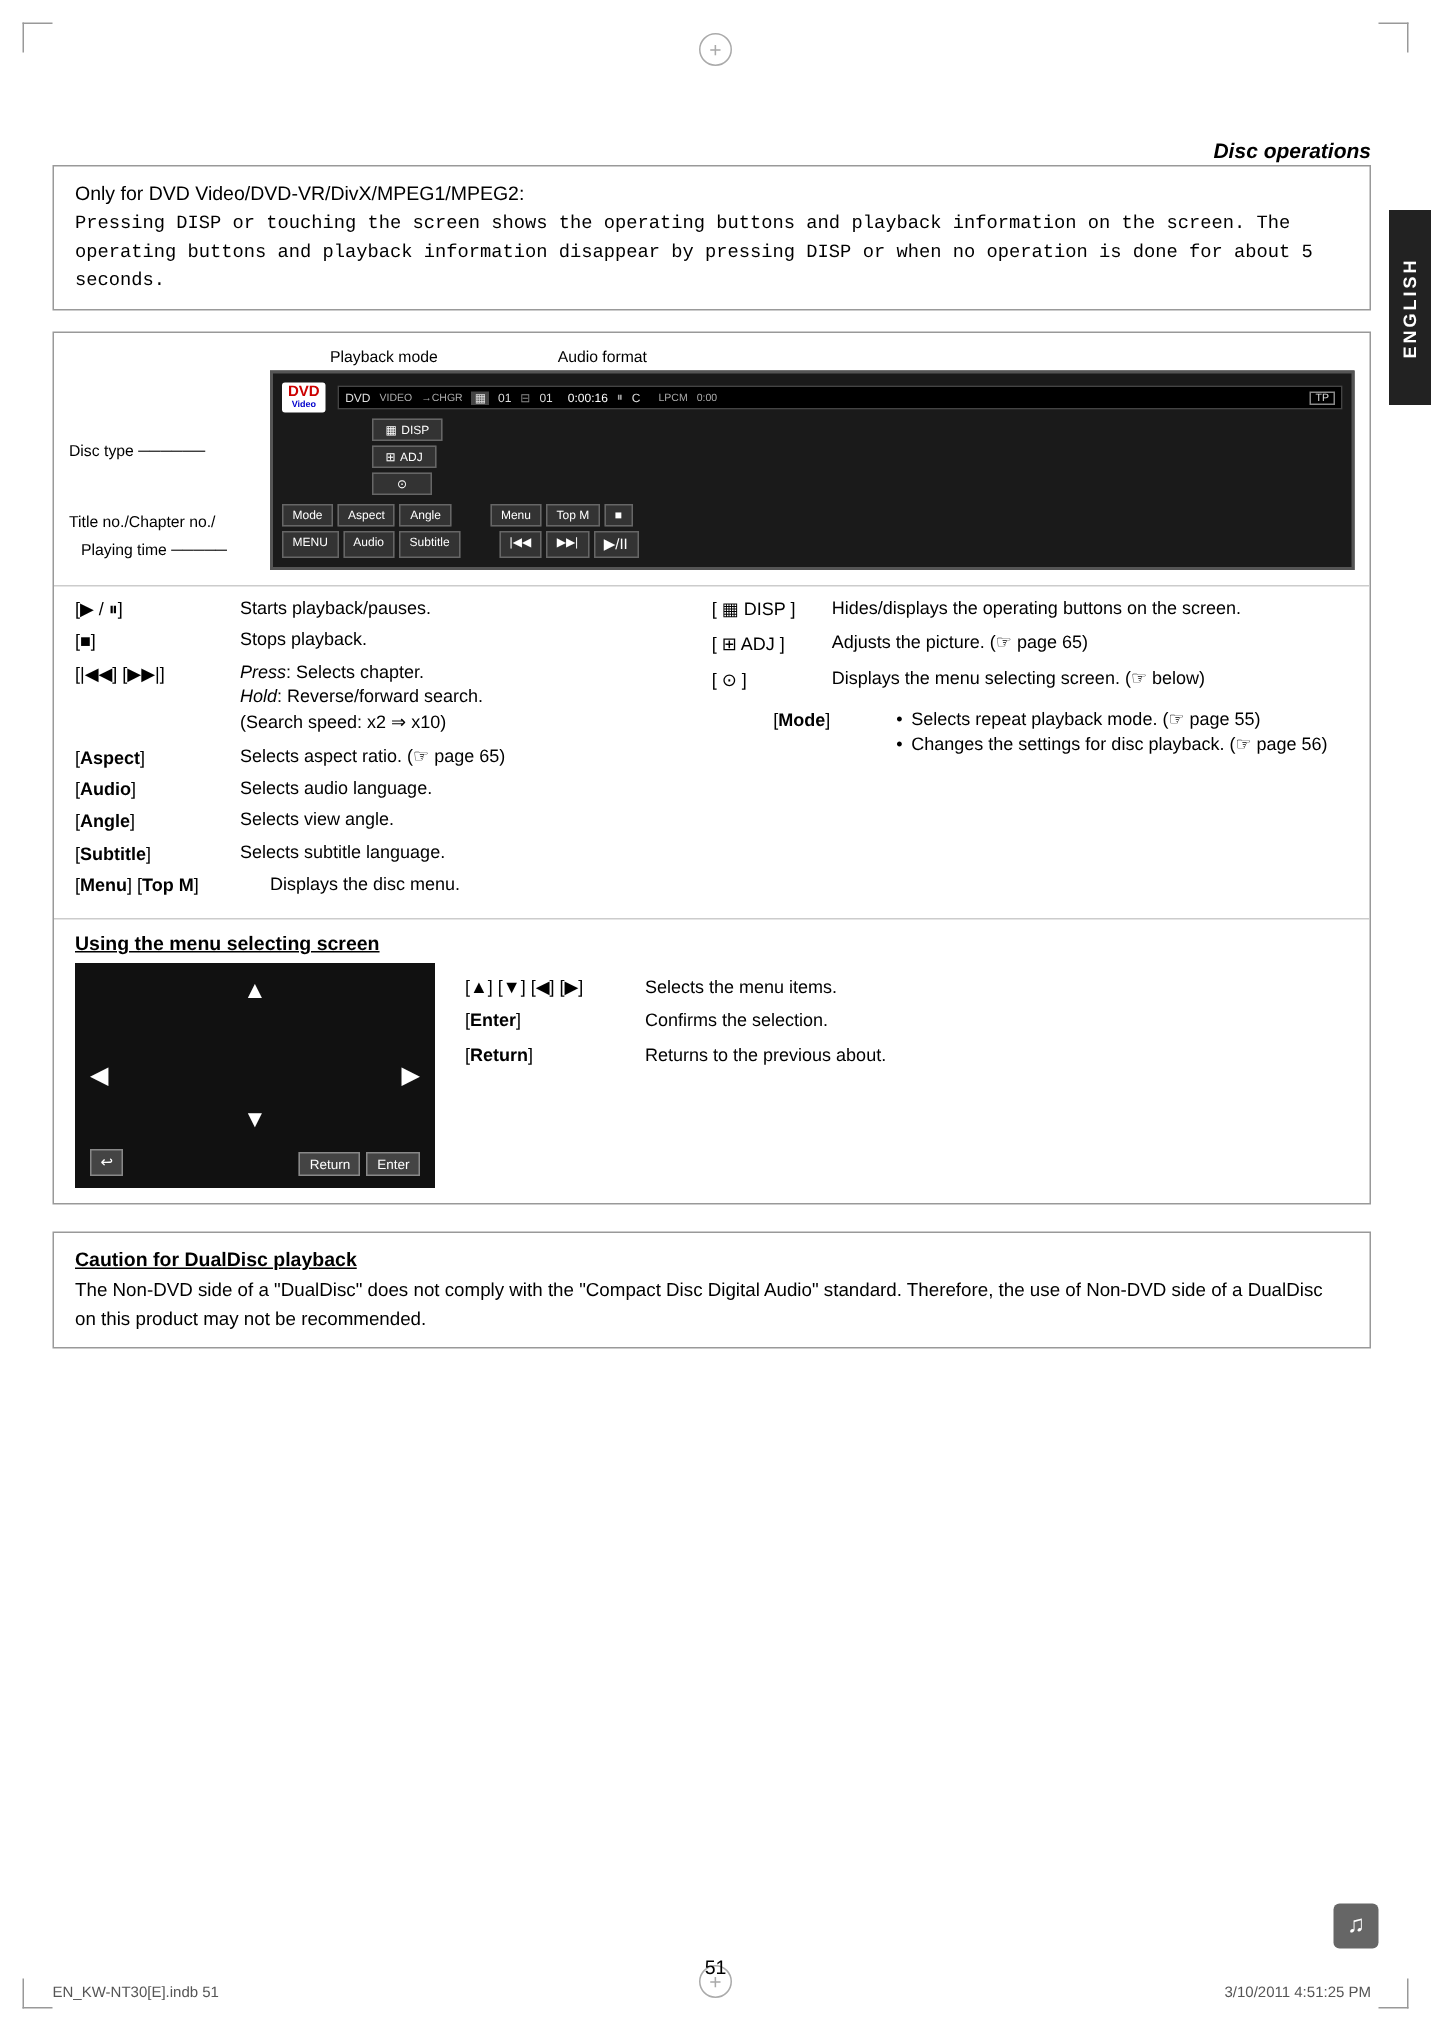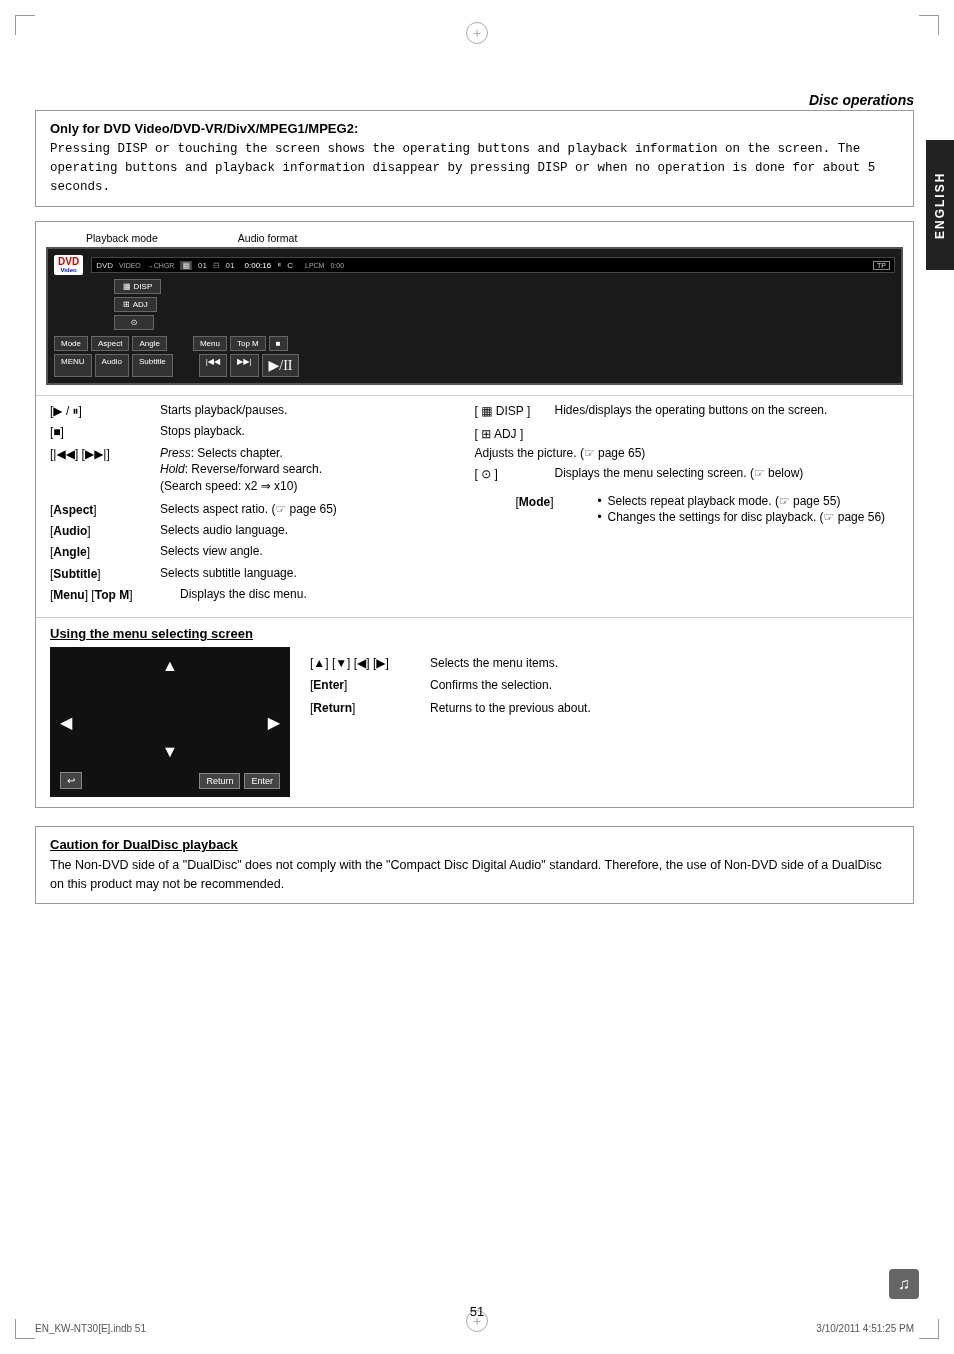--- a/index.html
+++ b/index.html
@@ -85,21 +85,21 @@
       bottom: 60px;
     }
 
     
     .info-box {
       border: 1px solid #999;
       padding: 10px 14px;
       margin-bottom: 14px;
     }
     .info-box-title {
-      font-weight: bold;
+      font-weight: normal;
       font-size: 13px;
       margin-bottom: 4px;
     }
     .info-box-text {
       font-size: 12.5px;
       line-height: 1.5;
       font-family: Liberation Mono, monospace;
     }
 
     
@@ -265,20 +265,29 @@
 
   <div class="info-box">
     <div class="info-box-title">Only for DVD Video/DVD-VR/DivX/MPEG1/MPEG2:</div>
     <div class="info-box-text">Pressing DISP or touching the screen shows the operating buttons and playback information on the screen. The operating buttons and playback information disappear by pressing DISP or when no operation is done for about 5 seconds.</div>
   </div>
 
   <div class="disc-section-outer">
 
     <div style="display:flex; padding: 10px 10px 0 10px; gap:14px;">
 
+      <div style="width:120px; font-size:10.5px; line-height:1.8; padding-top:60px;">
+        <div>
+          <span style="display:block; white-space:nowrap;">Disc type ──────</span>
+        </div>
+        <div style="margin-top:28px;">
+          <span style="display:block;">Title no./Chapter no./</span>
+          <span style="display:block; padding-left:8px;">Playing time ─────</span>
+        </div>
+      </div>
 
       <div style="position:relative; flex:1;">
 
         <div style="display:flex; gap:80px; font-size:10.5px; margin-bottom:3px; padding-left:40px;">
           <span>Playback mode</span>
           <span>Audio format</span>
         </div>
 
         <div style="background:#1a1a1a; border: 2px solid #555; padding:6px; font-size:9px; color:#fff;">
 
@@ -336,21 +345,21 @@
             <div style="background:#333; border:1px solid #666; padding:2px 6px; font-size:8px; cursor:pointer;">■</div>
           </div>
 
           <div style="display:flex; gap:3px;">
             <div style="background:#333; border:1px solid #666; padding:2px 6px; font-size:8px; cursor:pointer;">MENU</div>
             <div style="background:#333; border:1px solid #666; padding:2px 6px; font-size:8px; cursor:pointer;">Audio</div>
             <div style="background:#333; border:1px solid #666; padding:2px 6px; font-size:8px; cursor:pointer;">Subtitle</div>
             <div style="width:20px;"></div>
             <div style="background:#333; border:1px solid #666; padding:2px 6px; font-size:8px; cursor:pointer;">|◀◀</div>
             <div style="background:#333; border:1px solid #666; padding:2px 6px; font-size:8px; cursor:pointer;">▶▶|</div>
-            <div style="background:#333; border:1px solid #666; padding:2px 6px; font-size:14px; cursor:pointer;font-family:Liberation Serif, serif;">▶/II</div>
+            <div style="background:#333; border:1px solid #666; padding:2px 6px; font-size:10px; cursor:pointer;">▶/II</div>
           </div>
 
         </div>
 
       </div>
     </div>
 
     <hr class="section-divider-h" style="margin-top:10px; border-color:#ccc;">
 
     <div class="two-col">
@@ -394,21 +403,21 @@
             <span class="func-desc">Displays the disc menu.</span>
           </div>
         </div>
       </div>
 
       <div class="col-right">
         <div class="func-row">
           <span class="func-key" style="min-width:80px;">[ ▦ DISP ]</span>
           <div class="func-desc">Hides/displays the operating buttons on the screen.</div>
         </div>
-        <div class="func-row" style="margin-top:4px;flex-direction:column;">
+        <div class="func-row" style="margin-top:4px;">
           <span class="func-key" style="min-width:80px;">[ ⊞ ADJ ]</span>
           <span class="func-desc">Adjusts the picture. (☞ page 65)</span>
         </div>
         <div class="func-row" style="margin-top:4px;">
           <span class="func-key" style="min-width:80px;">[ ⊙ ]</span>
           <div class="func-desc">Displays the menu selecting screen. (☞ below)</div>
         </div>
         <div style="margin-top:8px;margin-left:41px;">
           <div class="func-row">
             <span class="func-key" style="min-width:80px;">[<b>Mode</b>]</span>

